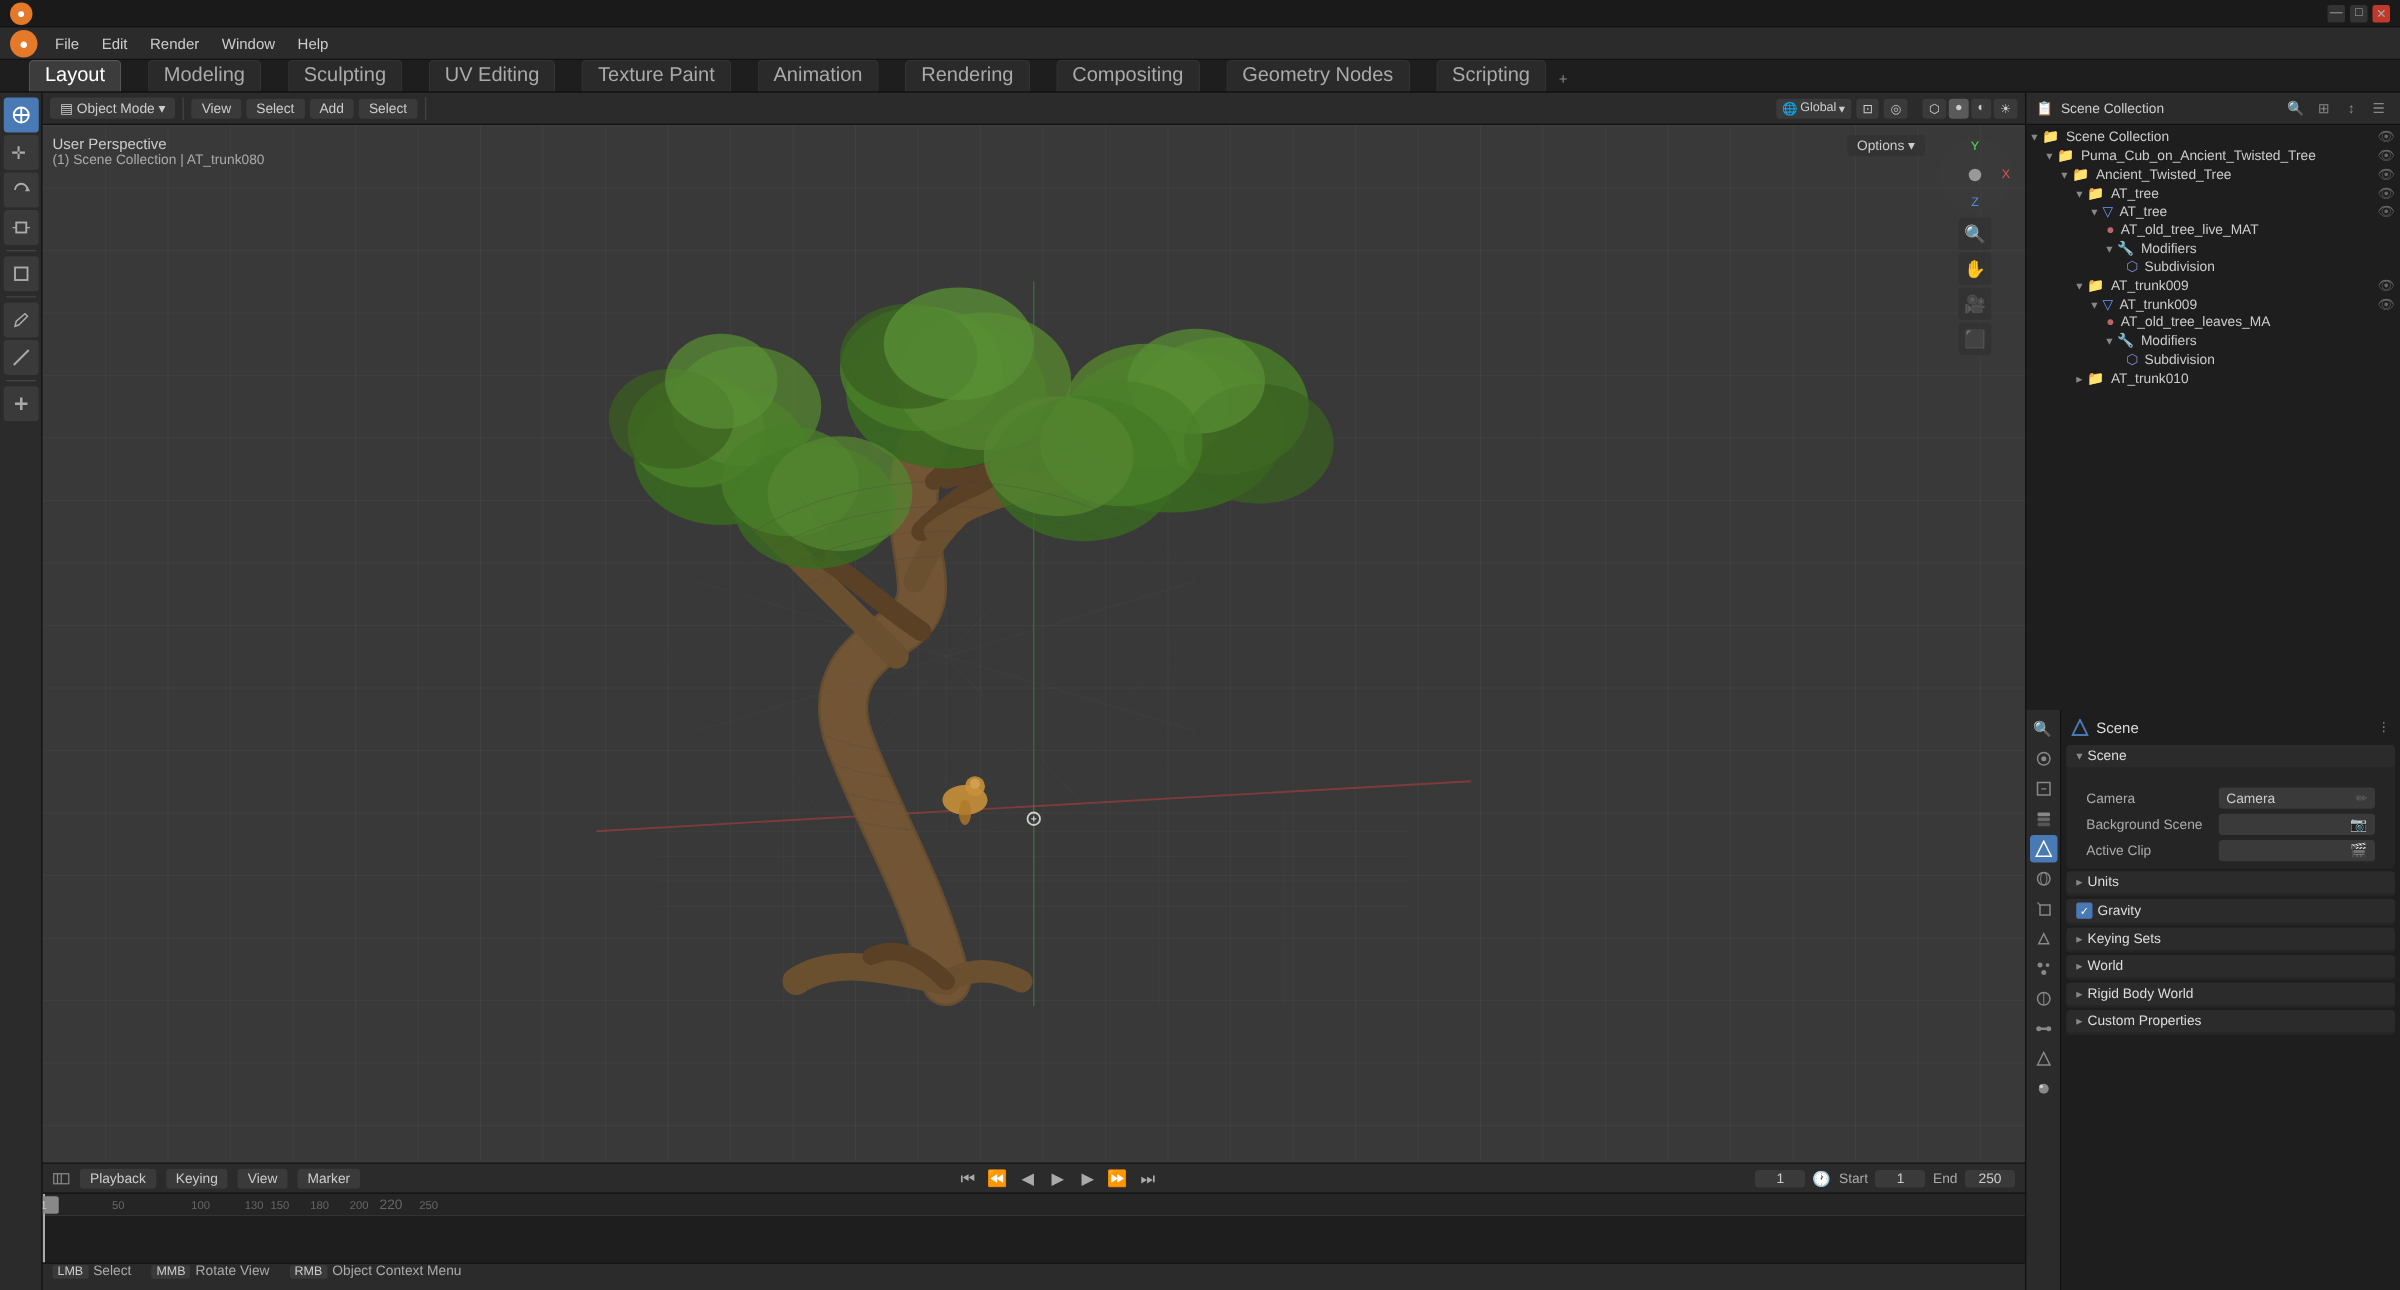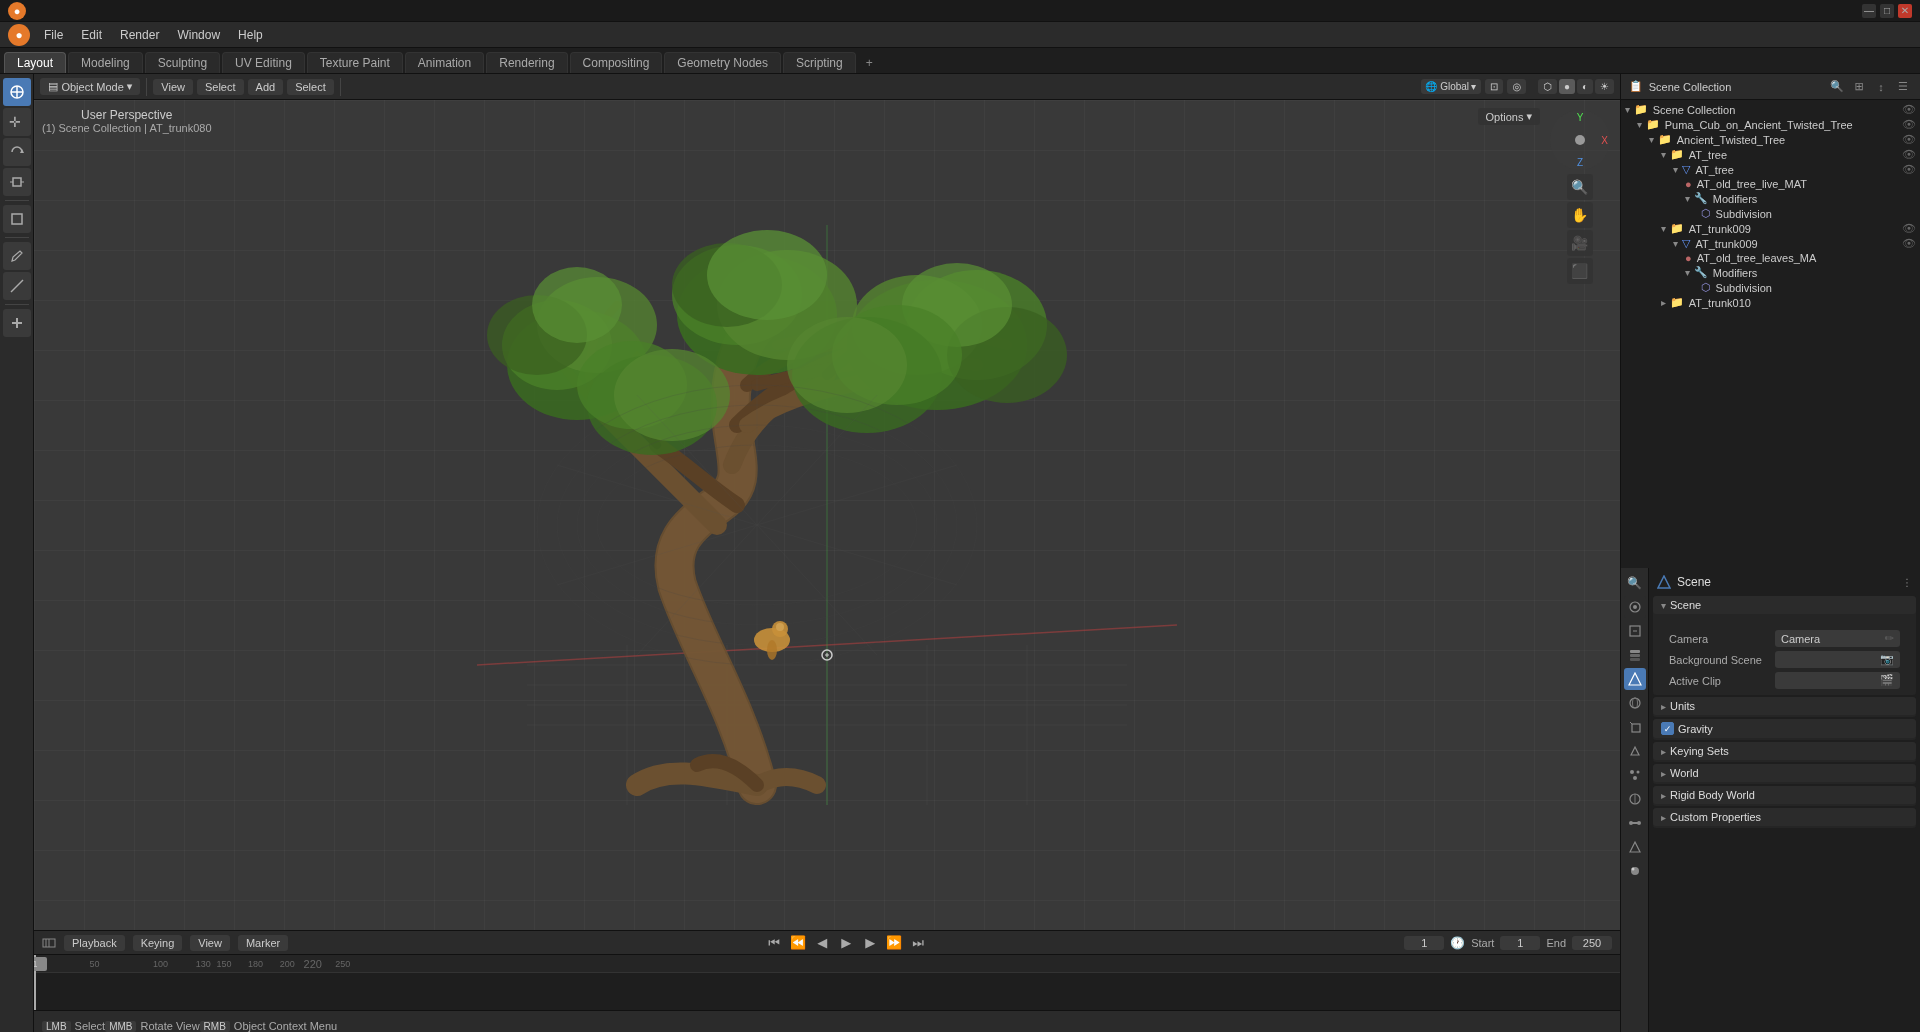--- a/index.html
+++ b/index.html
@@ -69,27 +69,28 @@
       background: #1e1e1e;
       display: flex;
       align-items: flex-end;
       padding: 0 4px;
       flex-shrink: 0;
       border-bottom: 1px solid #111;
       gap: 2px;
     }
     .ws-tab {
       padding: 3px 12px;
-      font-size: 12px;
+      font-size: 16px;
       color: #aaa;
       cursor: pointer;
       background: #2a2a2a;
       border-radius: 4px 4px 0 0;
       border: 1px solid #333;
       border-bottom: none;
+      margin-left: 19px;
     }
     .ws-tab-plus {
       padding: 3px 8px;
       color: #888;
       cursor: pointer;
     }
 
     
     .main-layout {
       flex: 1;
@@ -139,21 +140,20 @@
       display: flex; align-items: center; gap: 3px;
     }
     .header-separator { width: 1px; height: 18px; background: #444; margin: 0 2px; }
 
     
     .viewport-3d {
       flex: 1;
       position: relative;
       background: #393939;
       overflow: hidden;
-      text-align: center;
     }
 
     
     .viewport-grid {
       position: absolute;
       inset: 0;
       background:
         linear-gradient(rgba(255,255,255,0.03) 1px, transparent 1px),
         linear-gradient(90deg, rgba(255,255,255,0.03) 1px, transparent 1px);
       background-size: 50px 50px;
@@ -424,22 +424,23 @@
       flex: 1;
       position: relative;
       overflow: hidden;
     }
 
     
     .status-bar {
       height: 22px;
       background: #2b2b2b;
       display: flex;
-      align-items: flex-end;
+      align-items: flex-start;
       padding: 0 8px;
+      gap: 16px;
       border-top: 1px solid #111;
       flex-shrink: 0;
     }
     .status-item {
       display: flex;
       align-items: center;
       gap: 4px;
       font-size: 11px;
       color: #aaa;
     }

